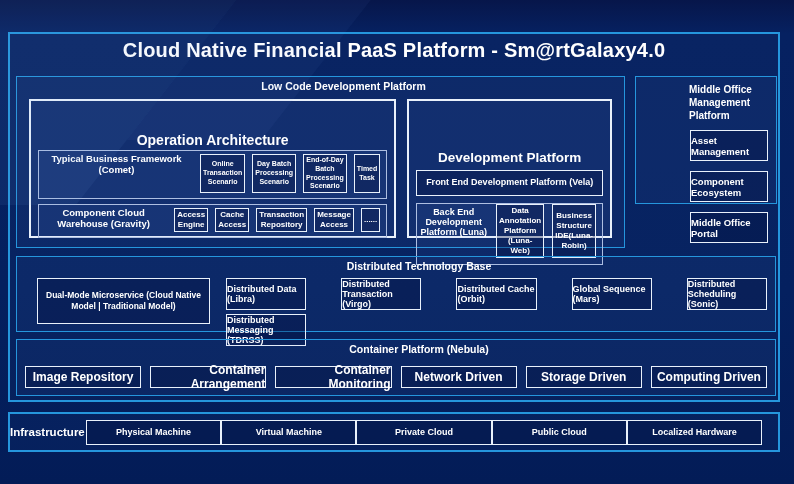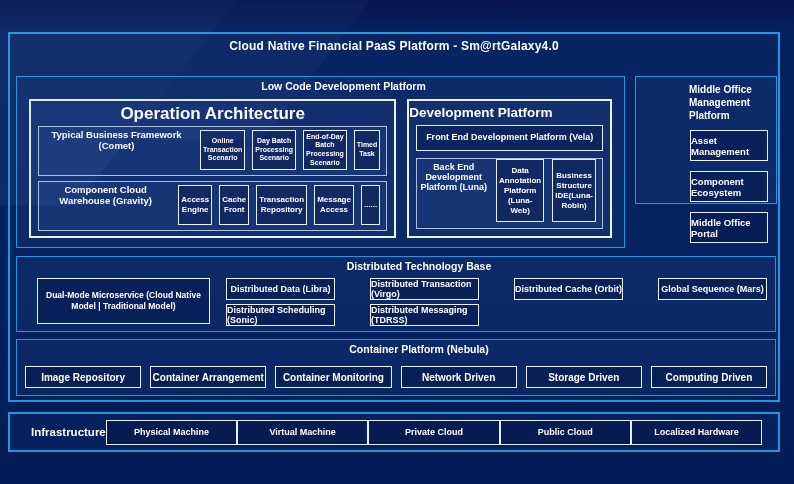--- a/index.html
+++ b/index.html
@@ -11,71 +11,71 @@
   }
   
   .streak { position:absolute; pointer-events:none; z-index:9; transform:skewX(-38deg); }
   .streak.s1 { left:-120px; top:-10px; width:280px; height:215px; background:rgba(120,165,235,0.08); }
   .streak.s2 { left:185px; top:-10px; width:135px; height:150px; background:rgba(120,165,235,0.05); }
 
   .main {
     position:absolute; left:8px; top:32px; width:772px; height:370px;
     border:2px solid #2596dd; background:rgba(255,255,255,0.015); z-index:2;
   }
-  .main-title { position:absolute; top:5px; left:0; right:0; text-align:center; font-size:12px; letter-spacing:0.2px; }
+  .main-title { position:absolute; top:5px; left:0; right:0; text-align:center; font-size:20px; letter-spacing:0.2px; }
 
   .sec { position:absolute; border:1.5px solid #2596dd; background:rgba(110,150,230,0.05);padding-left:46px; }
   .sec-label { text-align:center; font-size:10.5px; padding-top:3px; }
 
   .lowcode   { left:6px;   top:42px;  width:609px; height:172px; }
   .midoffice { left:625px; top:42px;  width:142px; height:128px; }
   .dtb       { left:6px;   top:222px; width:760px; height:76px; }
   .cp        { left:6px;   top:305px; width:760px; height:57px; }
 
   .lc-content { position:absolute; left:12px; right:12px; top:22px; bottom:9px; display:flex; gap:11px; }
   .subpanel { border:2px solid #e9f1fb; background:rgba(120,160,230,0.05); display:flex; flex-direction:column; }
   .oparch { flex:1.81; }
-  .op-title { text-align:center; font-size:17px; padding:3px 0 2px; }
+  .op-title { text-align:center; font-size:14px; padding:3px 0 2px;margin-top:28px; }
   .group { border:1px solid #aebfe2; background:rgba(120,160,230,0.06); margin:0 7px 5px; flex:1; display:flex; }
   .group-label { text-align:center; font-size:9.5px; padding-top:2px; }
   .group-items { display:flex; gap:7px; padding:3px 6px 5px; flex:1; }
   .leaf {
     border:1px solid #e9f1fb; background:rgba(2,14,56,0.30); flex:1;
     display:flex; align-items:center; justify-content:center;
     text-align:center; font-size:7px; line-height:1.25; padding:1px 2px;
   }
   .devplat { flex:1; }
-  .dev-title { font-size:13.5px; padding:4px 0 4px; }
+  .dev-title { text-align:center; font-size:13.5px; padding:4px 0 4px;margin-top:45px; }
   .frontend { margin:1px 7px 7px; flex:0 0 26px; font-size:9px; }
   .backend { border:1px solid #aebfe2; background:rgba(120,160,230,0.06); margin:0 7px 7px; flex:1; display:flex; flex-direction:row; }
   .backend-label { text-align:center; font-size:9px; padding:3px 0 2px; }
   .backend-items { display:flex; gap:8px; padding:0 6px 6px; flex:1; }
   .backend-items .leaf { font-size:8px; }
 
   .mo-label { font-size:10px; line-height:1.3; padding:6px 7px 0; }
   .mo-items { display:flex; flex-direction:column; gap:10px; padding:8px 8px 0; }
   .mo-box { height:31px; border:1px solid #e9f1fb; background:rgba(2,14,56,0.30);
             display:flex; align-items:center; justify-content:center; font-size:9.5px; }
 
   .dtb-content { position:absolute; left:20px; right:8px; top:21px; bottom:7px; display:flex; gap:16px; }
   .dualmode { width:173px; border:1px solid #e9f1fb; background:rgba(2,14,56,0.30);
               display:flex; align-items:center; justify-content:center;
               text-align:center; font-size:8.5px; line-height:1.3; padding:0 8px; }
-  .dtb-grid { flex:1; display:grid; grid-template-columns:repeat(4,1fr); gap:4px 35px;border-radius:20px; }
+  .dtb-grid { flex:1; display:grid; grid-template-columns:repeat(5,1fr); gap:4px 35px;border-radius:20px; }
   .dtb-cell { border:1px solid #e9f1fb; background:rgba(2,14,56,0.30);
               display:flex; align-items:center; justify-content:center; font-size:9px; }
 
   .cp-items { position:absolute; left:8px; right:8px; top:26px; bottom:7px; display:flex; gap:9px; }
   .cp-box { flex:1; border:1px solid #e9f1fb; background:rgba(2,14,56,0.30);
-            display:flex; align-items:center; justify-content:center; font-size:10px; }
+            display:flex; align-items:center; justify-content:center; font-size:12px;text-align:right; }
 
   .infra { position:absolute; left:8px; top:412px; width:772px; height:40px;
            border:2px solid #2596dd; background:rgba(110,150,230,0.04);
            display:flex; align-items:center; z-index:2; }
-  .infra-label { flex:0 0 76px; padding-left:21px; font-size:11.5px; }
+  .infra-label { flex:0 0 76px; font-size:11.5px; }
   .infra-items { flex:1; display:flex; padding-right:16px; }
   .infra-box { flex:1; height:25px; border:1px solid #e9f1fb; background:rgba(2,14,56,0.30);
                display:flex; align-items:center; justify-content:center; font-size:9px; }
 </style>
 </head>
 <body>
 
 <div class="page">
   <div class="streak s1"></div>
   <div class="streak s2"></div>
@@ -95,21 +95,21 @@
               <div class="leaf">Online Transaction Scenario</div>
               <div class="leaf">Day Batch Processing Scenario</div>
               <div class="leaf">End-of-Day Batch Processing Scenario</div>
               <div class="leaf">Timed Task</div>
             </div>
           </div>
           <div class="group">
             <div class="group-label">Component Cloud Warehouse (Gravity)</div>
             <div class="group-items">
               <div class="leaf" style="font-size:8px">Access Engine</div>
-              <div class="leaf" style="font-size:8px">Cache Front</div>
+              <div class="leaf" style="font-size:8px">Cache Access</div>
               <div class="leaf" style="font-size:8px">Transaction Repository</div>
               <div class="leaf" style="font-size:8px">Message Access</div>
               <div class="leaf" style="font-size:8px">......</div>
             </div>
           </div>
         </div>
 
         <div class="subpanel devplat">
           <div class="dev-title">Development Platform</div>
           <div class="leaf frontend">Front End Development Platform (Vela)</div>

